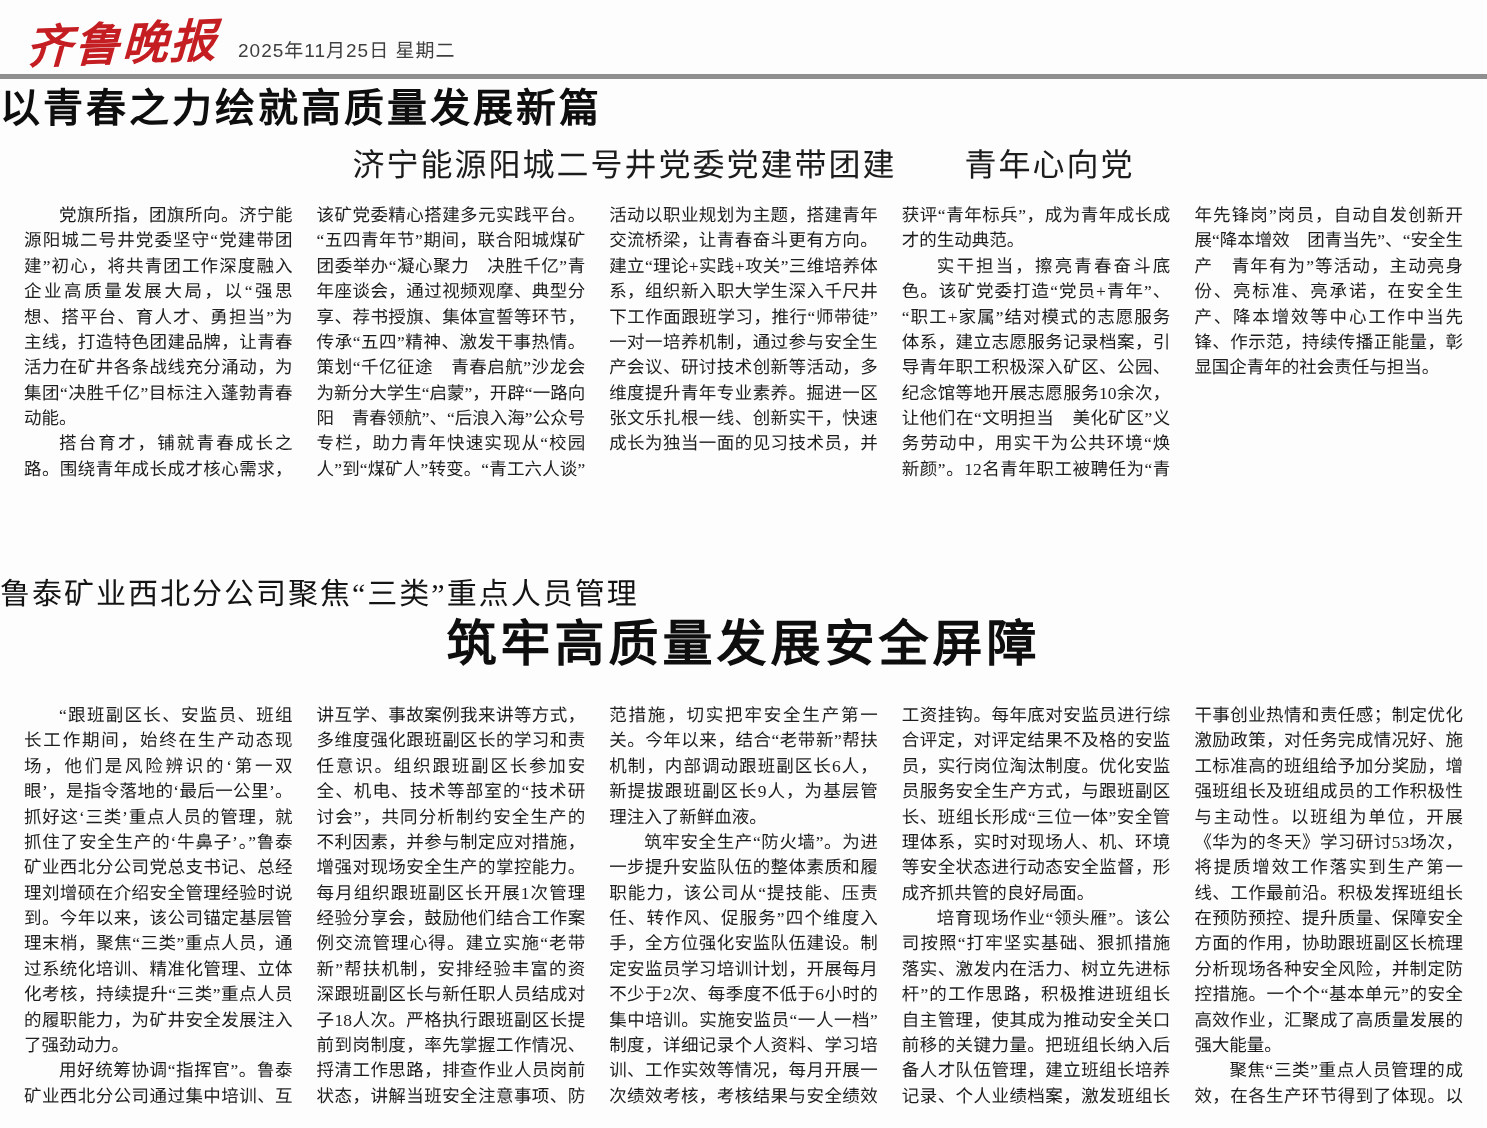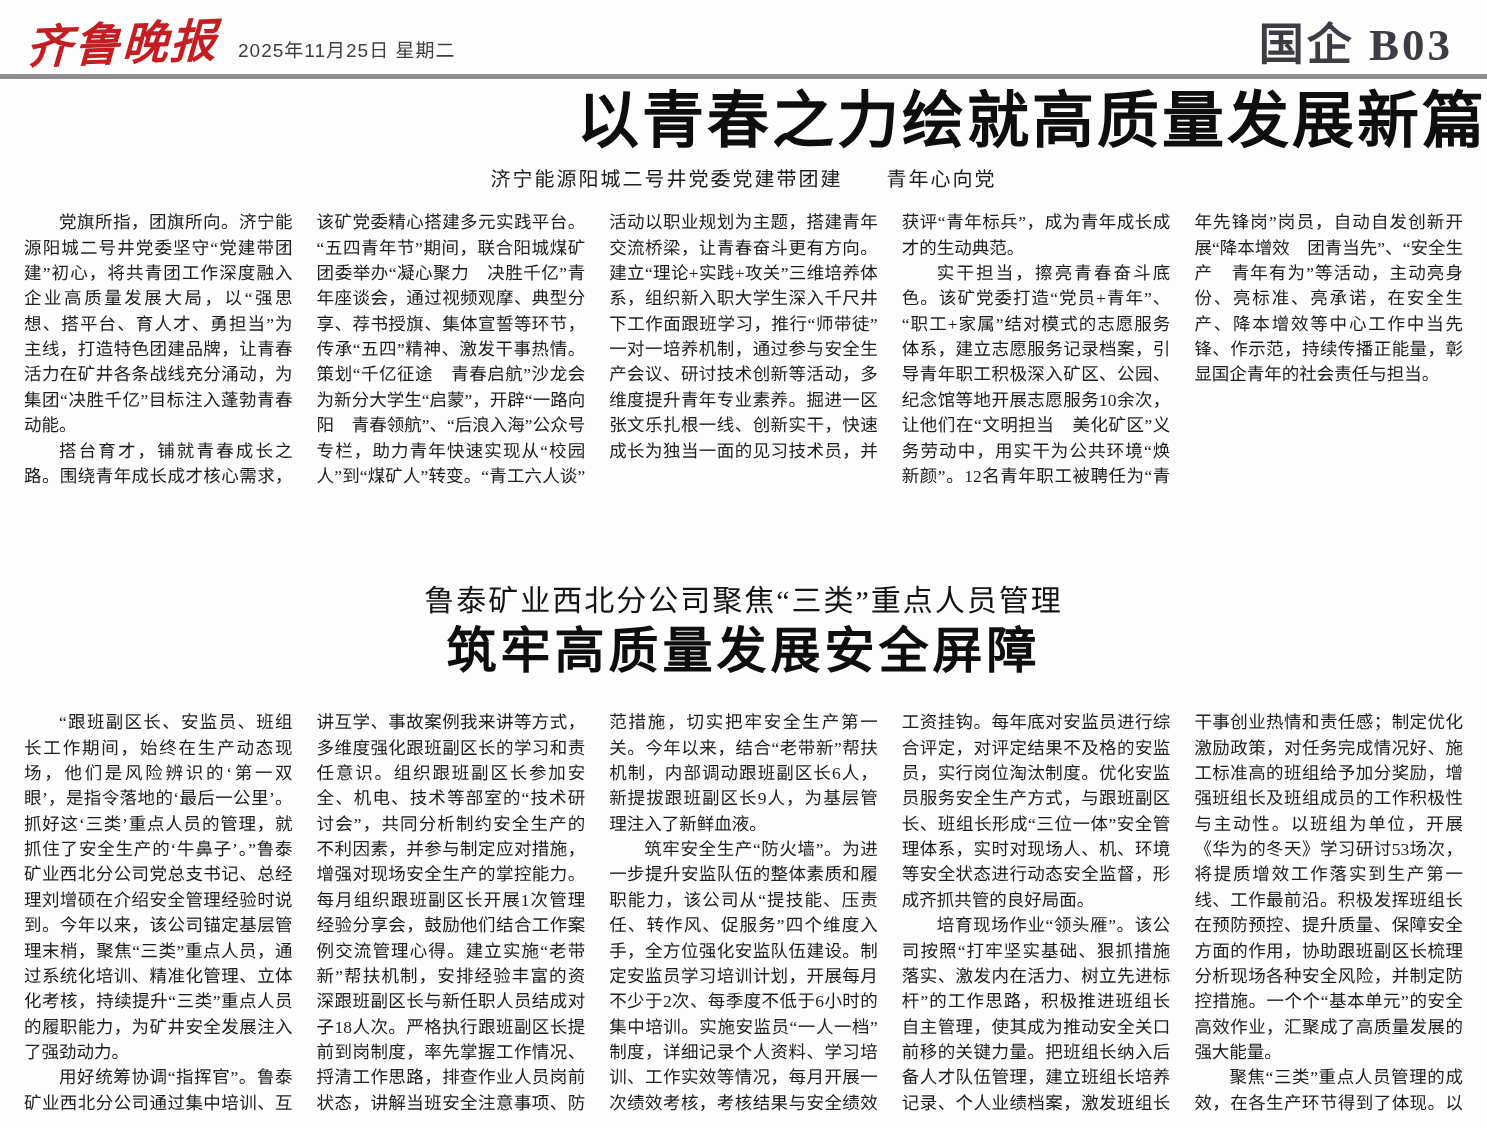--- a/index.html
+++ b/index.html
@@ -55,31 +55,31 @@
   }
   .masthead-rule {
     height: 5px;
     background: #8f8f8f;
     margin: 0;
     border: none;
   }
   
   .a1-headline {
     margin-top: 8px;
-    text-align: right;
-    font-size: 62px;
+    text-align: left;
+    font-size: 40px;
     line-height: 1.1;
     font-weight: 900;
     color: #0e0e0e;
     letter-spacing: 3px;
   }
   .a1-subheadline {
     margin-top: 8px;
     text-align: center;
-    font-size: 20px;
+    font-size: 32px;
     color: #1c1c1c;
     letter-spacing: 2px;
   }
   .article-body {
     margin: 14px 24px 0 24px;
     column-count: 5;
     column-gap: 24px;
     text-align: justify;
     font-size: 17.5px;
     line-height: 1.45;
@@ -88,21 +88,20 @@
   }
   .body-1 { height: 352px; margin-top: 18px; }
   .body-2 { height: 420px; margin-top: 31px; }
   .article-body p {
     margin: 0;
     text-indent: 2em;
   }
   
   .a2-kicker {
     margin-top: 14px;
-    text-align: center;
     font-size: 30px;
     color: #141414;
     letter-spacing: 2px;
   }
   .a2-headline {
     margin-top: 4px;
     text-align: center;
     font-size: 50px;
     line-height: 1.1;
     font-weight: 900;
@@ -116,21 +115,20 @@
 <div class="page">
 
   <div class="masthead">
     <div class="masthead-left">
       <div class="logo">齐鲁晚报</div>
       <div class="dateline">
         <span>2025年11月25日</span>
         <span class="weekday">星期二</span>
       </div>
     </div>
-    <div class="section-label">国企 B03</div>
   </div>
   <hr class="masthead-rule">
 
   <div>
     <h1 class="a1-headline" style="margin:8px 0 0 0;">以青春之力绘就高质量发展新篇</h1>
     <div class="a1-subheadline">济宁能源阳城二号井党委党建带团建　　青年心向党</div>
     <div class="article-body body-1">
       <p>党旗所指，团旗所向。济宁能源阳城二号井党委坚守“党建带团建”初心，将共青团工作深度融入企业高质量发展大局，以“强思想、搭平台、育人才、勇担当”为主线，打造特色团建品牌，让青春活力在矿井各条战线充分涌动，为集团“决胜千亿”目标注入蓬勃青春动能。</p>
       <p>搭台育才，铺就青春成长之路。围绕青年成长成才核心需求，该矿党委精心搭建多元实践平台。“五四青年节”期间，联合阳城煤矿团委举办“凝心聚力　决胜千亿”青年座谈会，通过视频观摩、典型分享、荐书授旗、集体宣誓等环节，传承“五四”精神、激发干事热情。策划“千亿征途　青春启航”沙龙会为新分大学生“启蒙”，开辟“一路向阳　青春领航”、“后浪入海”公众号专栏，助力青年快速实现从“校园人”到“煤矿人”转变。“青工六人谈”活动以职业规划为主题，搭建青年交流桥梁，让青春奋斗更有方向。建立“理论+实践+攻关”三维培养体系，组织新入职大学生深入千尺井下工作面跟班学习，推行“师带徒”一对一培养机制，通过参与安全生产会议、研讨技术创新等活动，多维度提升青年专业素养。掘进一区张文乐扎根一线、创新实干，快速成长为独当一面的见习技术员，并获评“青年标兵”，成为青年成长成才的生动典范。</p>
       <p>实干担当，擦亮青春奋斗底色。该矿党委打造“党员+青年”、“职工+家属”结对模式的志愿服务体系，建立志愿服务记录档案，引导青年职工积极深入矿区、公园、纪念馆等地开展志愿服务10余次，让他们在“文明担当　美化矿区”义务劳动中，用实干为公共环境“焕新颜”。12名青年职工被聘任为“青年先锋岗”岗员，自动自发创新开展“降本增效　团青当先”、“安全生产　青年有为”等活动，主动亮身份、亮标准、亮承诺，在安全生产、降本增效等中心工作中当先锋、作示范，持续传播正能量，彰显国企青年的社会责任与担当。</p>

